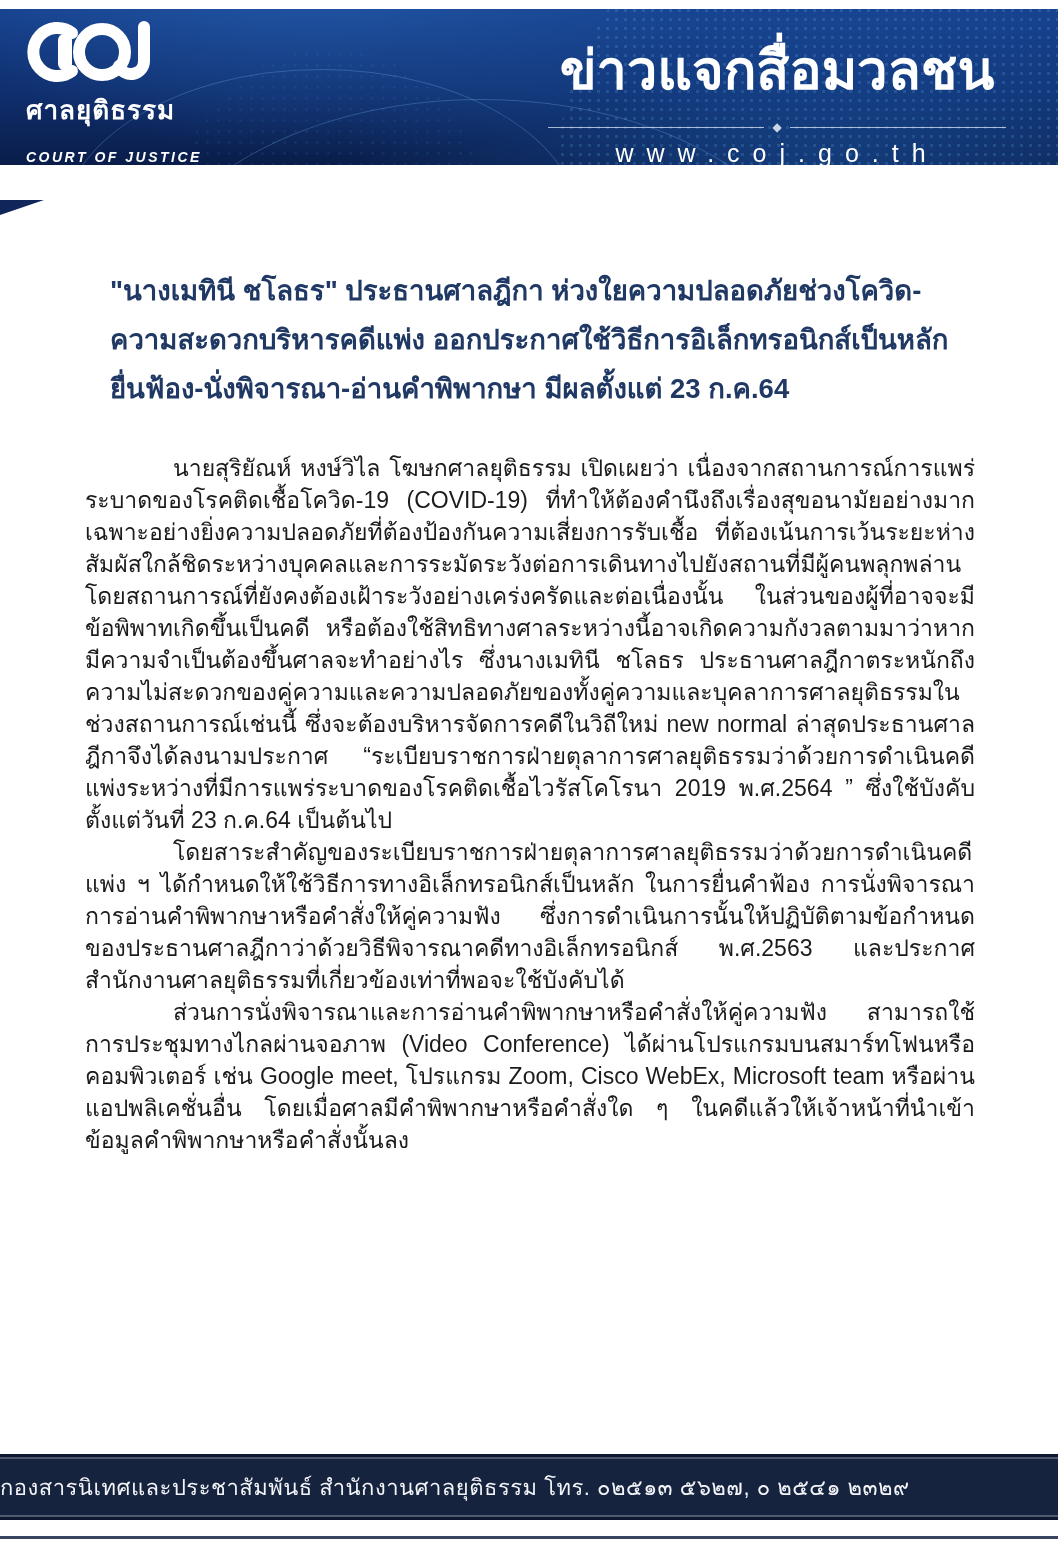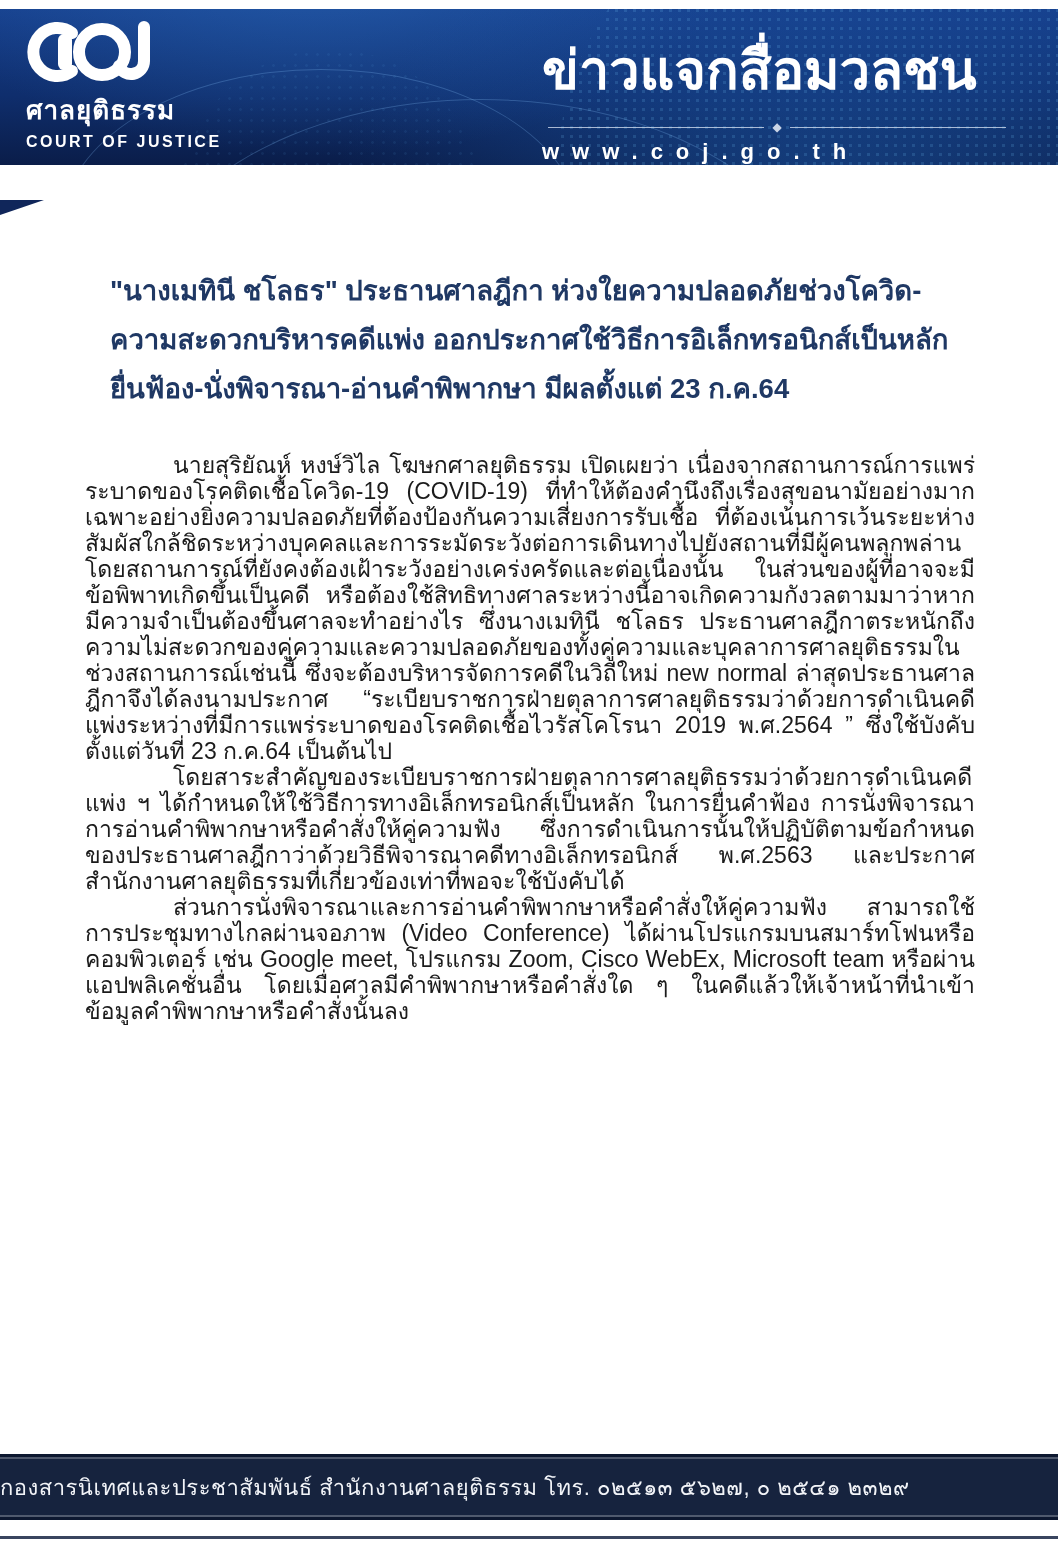--- a/index.html
+++ b/index.html
@@ -31,28 +31,28 @@
   }
   .arc {
     position:absolute; border:1px solid rgba(140,200,255,.25); border-radius:50%;
   }
   .arc1 { left:60px; top:60px; width:520px; height:320px; }
   .arc2 { left:140px; top:90px; width:680px; height:420px; }
 
   .logo-block { position:absolute; left:26px; top:10px; color:#ffffff; }
   .logo-acronym svg { display:block; }
   .logo-thai { font-size:26px; font-weight:bold; letter-spacing:1px; margin-top:4px; }
-  .logo-eng  { font-size:16px; font-weight:bold; letter-spacing:2.5px; margin-top:3px; }
+  .logo-eng  { font-size:14px; font-weight:bold; letter-spacing:2.5px; margin-top:19px;font-style:italic; }
 
-  .banner-block { position:absolute; right:46px; top:18px; width:470px; text-align:left; color:#ffffff; }
+  .banner-block { position:absolute; right:46px; top:18px; width:470px; text-align:center; color:#ffffff; }
   .banner-title { font-size:54px; font-weight:bold; letter-spacing:0px; white-space:nowrap; }
   .banner-divider { display:flex; align-items:center; margin:8px 6px 6px 6px; }
   .banner-divider .line { flex:1; height:1px; background:rgba(220,230,245,.75); }
   .banner-divider .diamond { color:#c9d4e6; font-size:12px; padding:0 8px; line-height:1; }
-  .banner-site { font-size:22px; font-weight:bold; letter-spacing:13px; white-space:nowrap; margin-top:2px; }
+  .banner-site { font-size:25px; font-weight:normal; letter-spacing:13px; white-space:nowrap; margin-top:2px; }
 
   
   .goldbar {
     position:absolute; top:165px; left:0; width:1058px; height:33px;
     background:linear-gradient(180deg,#ecc astanza 0%, #e6bd83 0%, #dcae6f 50%, #c9985a 100%);
     border-bottom:2px solid #9e7a44;
   }
   .date-text {
     position:absolute; right:66px; top:2px; line-height:30px;
     color:#1b2f6e; font-weight:bold; font-size:24px; white-space:nowrap;
@@ -63,21 +63,21 @@
   }
 
   
   .doc-title {
     position:absolute; top:266px; left:110px; width:862px;
     color:#1f3864; font-size:27.5px; font-weight:bold; line-height:49px;
     text-align:left;
   }
   .doc-body {
     position:absolute; top:452px; left:85px; width:890px;
-    color:#1b1b1b; font-size:23px; line-height:26px; text-align:justify;
+    color:#1b1b1b; font-size:23px; line-height:32px; text-align:justify;
   }
   .doc-body p { margin:0; text-indent:88px; }
 
   
   .footer-bar {
     position:absolute; top:1454px; left:0; width:1058px; height:66px;
     background:#16233e; box-sizing:border-box;
     border-top:3px solid #0d1830; border-bottom:3px solid #0d1830;
     box-shadow:inset 0 2px 0 rgba(255,255,255,.25), inset 0 -2px 0 rgba(255,255,255,.25);
     display:flex; align-items:center; justify-content:flex-start;

